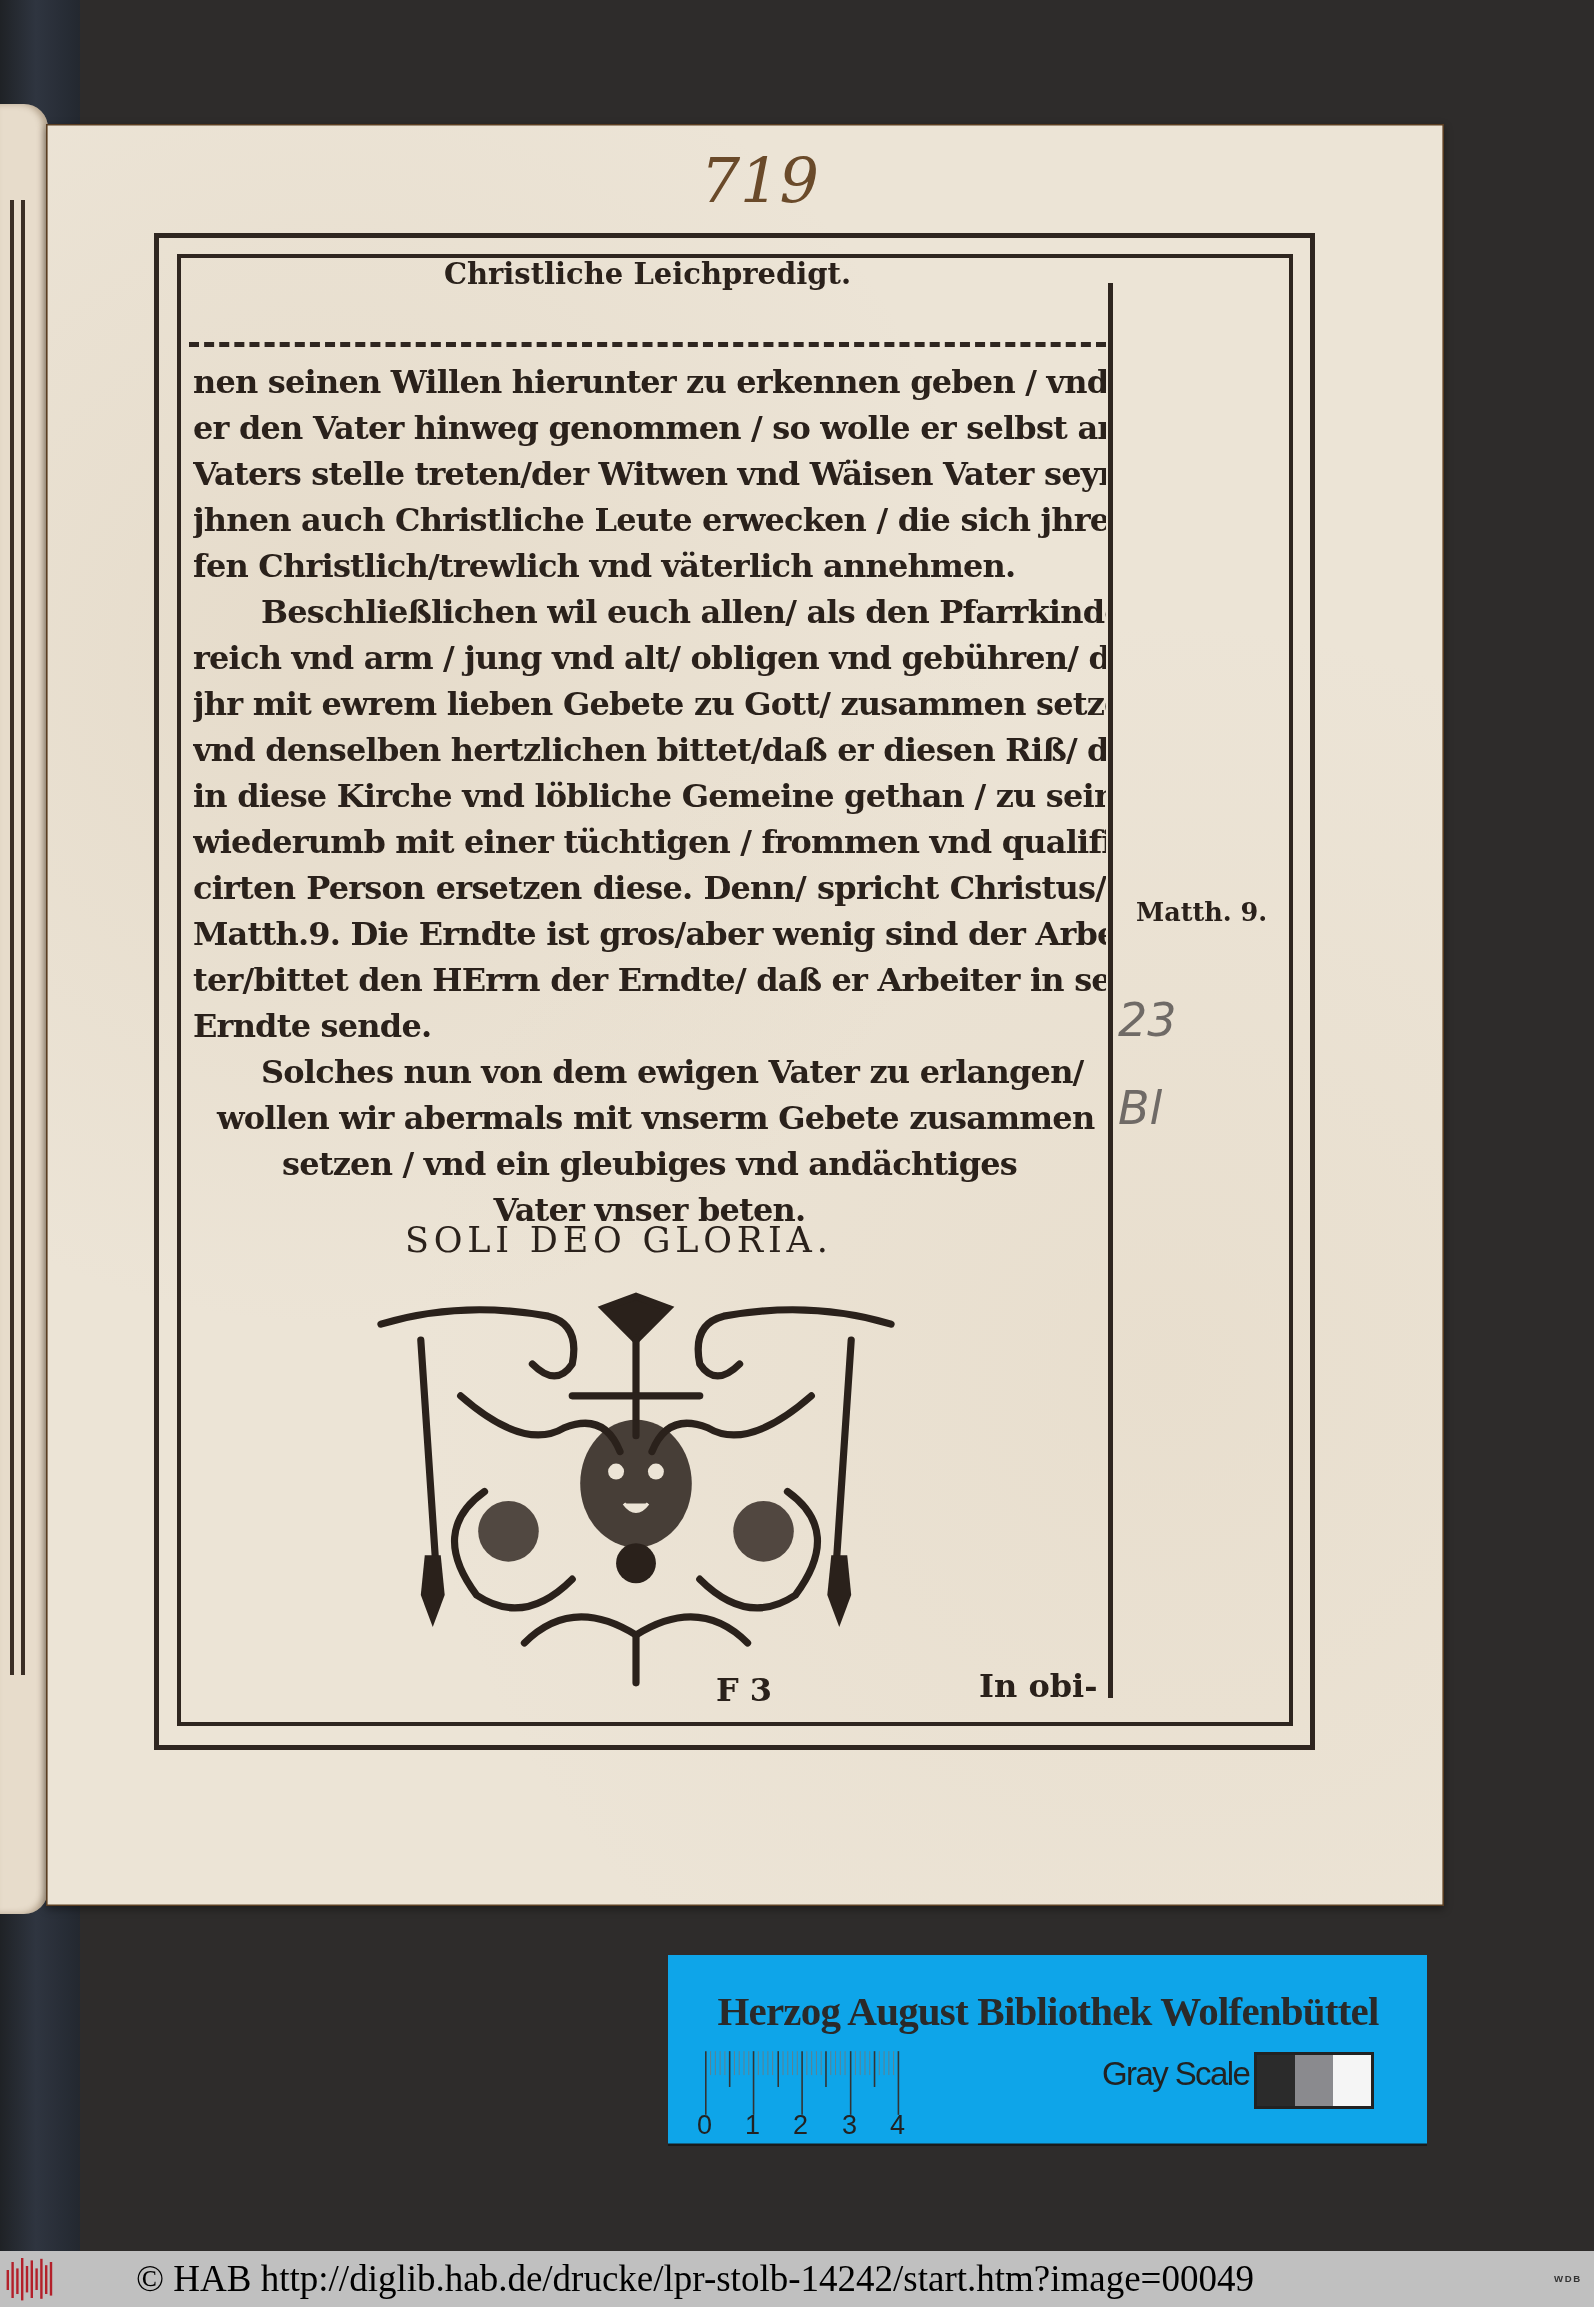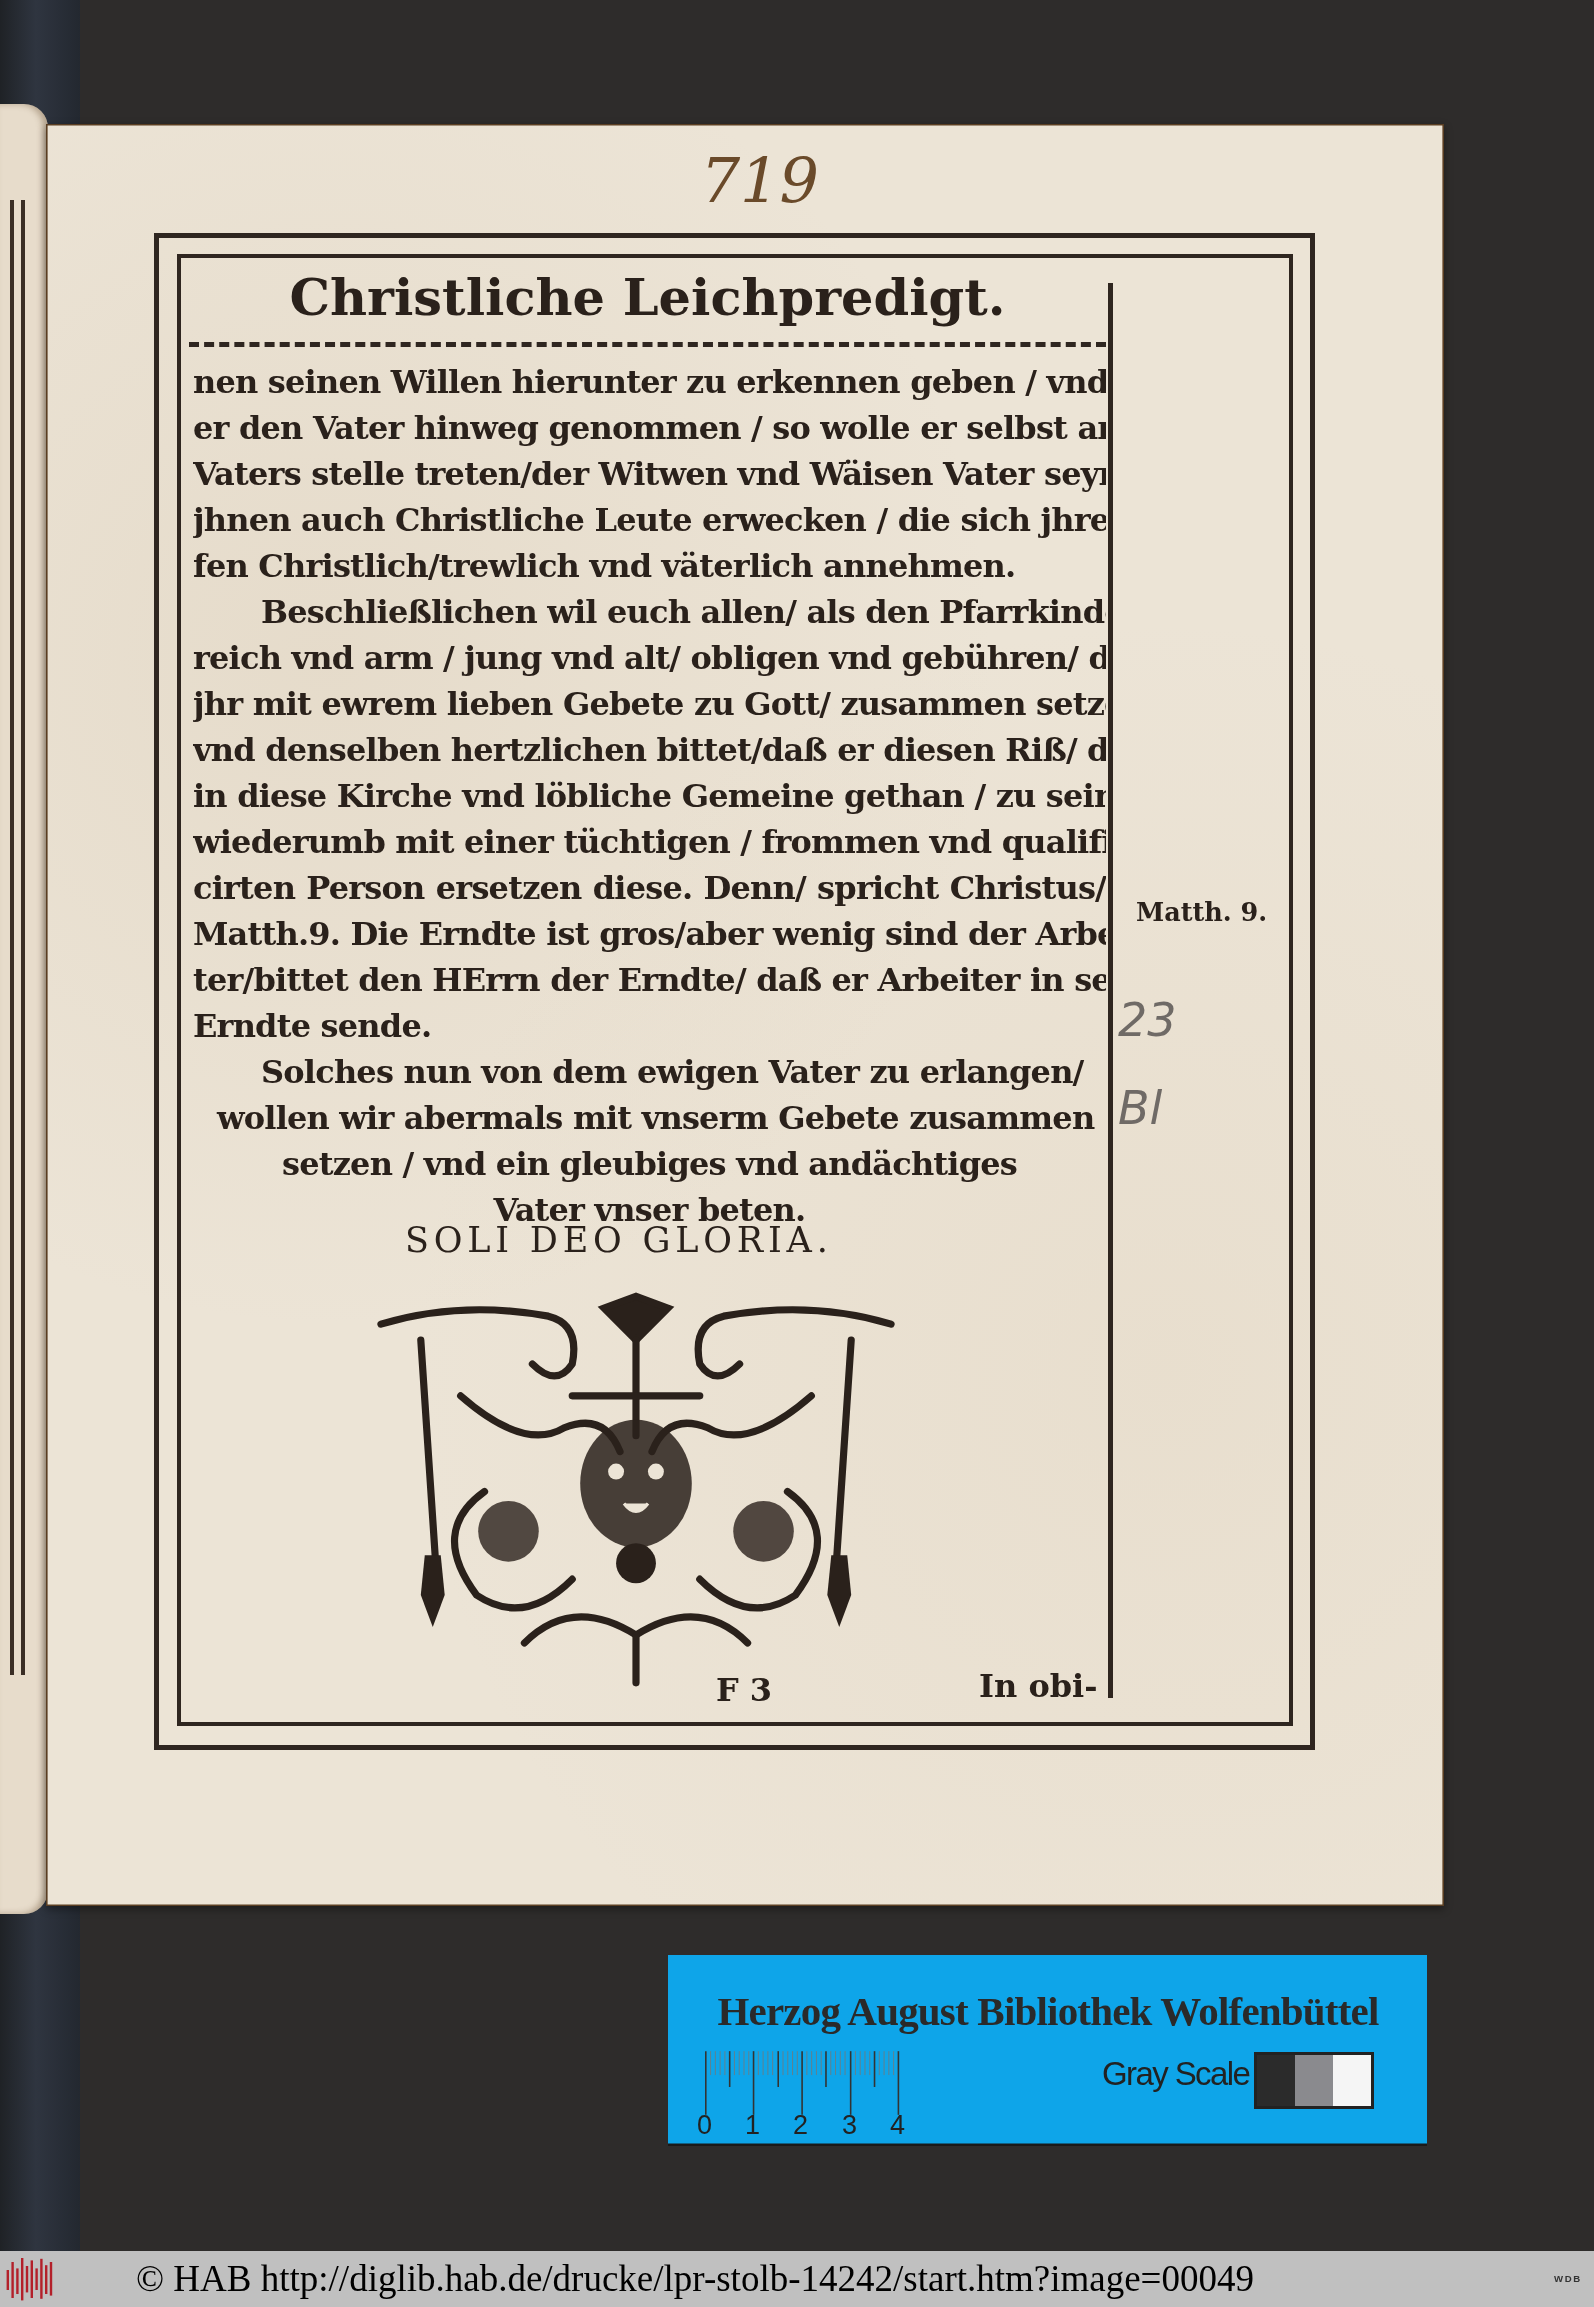--- a/index.html
+++ b/index.html
@@ -39,22 +39,22 @@
     border:4px solid #2f2620; box-sizing:border-box;
   }
   .margin-divider {
     position:absolute; left:1062px; top:159px; width:4.8px; height:1415px; background:#2f2620;
   }
   .head-rule {
     position:absolute; left:143px; top:218px; width:917px; height:0;
     border-top:5.6px dashed #2f2620;
   }
   .title {
-    position:absolute; left:143px; top:143px; width:917px; text-align:center;
-    font-family:"DejaVu Serif", serif; font-weight:bold; font-size:51px; color:#2a211b;
+    position:absolute; left:143px; top:133px; width:917px; text-align:center;
+    font-family:"DejaVu Serif", serif; font-weight:bold; font-size:29px; color:#2a211b;
   }
   .body-text {
     position:absolute; left:147px; top:235px; width:913px;
     font-family:"DejaVu Serif", serif; font-weight:bold; font-size:32px; color:#2a211b;
     line-height:46px;
   }
   .line { white-space:nowrap; overflow:hidden; height:46px; text-align:justify; text-align-last:justify; letter-spacing:-0.8px; }
   .line.indent { padding-left:68px; }
   .line.last { text-align-last:left; }
   .line.center { text-align:center; text-align-last:center; }

